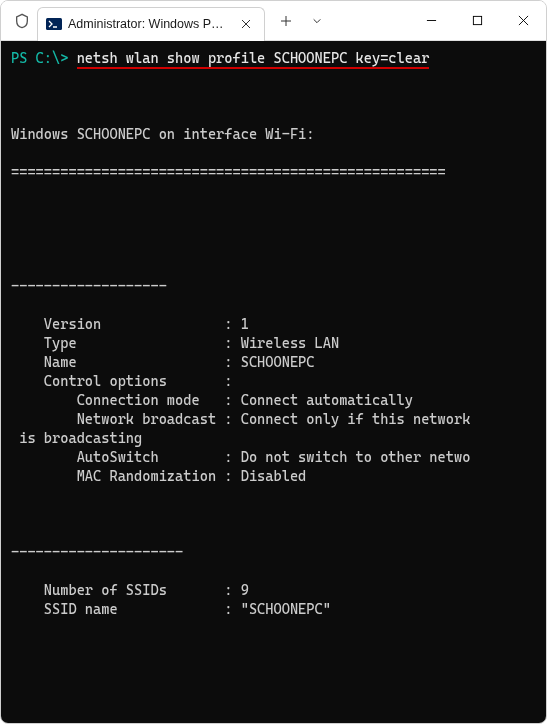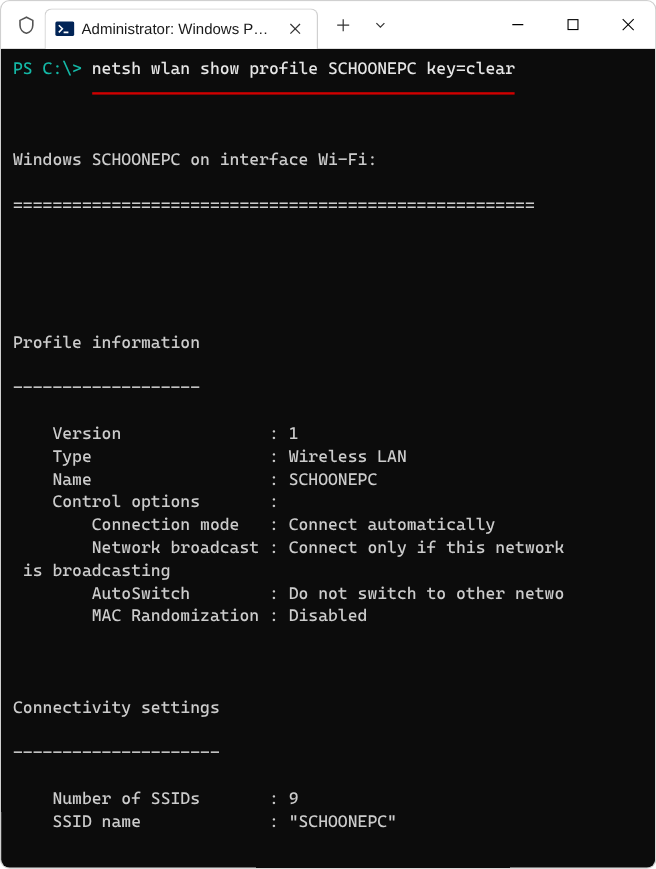--- a/index.html
+++ b/index.html
@@ -95,21 +95,21 @@
       white-space: pre;
       position: relative;
     }
     .terminal::-webkit-scrollbar { width: 14px; }
     .terminal::-webkit-scrollbar-track { background: #0c0c0c; }
     .terminal::-webkit-scrollbar-thumb { background: #9a9a9a; border-radius: 7px; border: 3px solid #0c0c0c; }
     .prompt { color: #14b8a6; }
     .cmd {
       color: #e6e6e6;
       border-bottom: 2px solid #d00000;
-      padding-bottom: 11px;
+      padding-bottom: 1px;
     }
     .line { display: block; }
   </style>
 </head>
 <body>
 
 <div class="titlebar">
   <span class="shield-icon">
     <svg viewBox="0 0 24 24" width="16" height="16" fill="none" stroke="#555" stroke-width="2">
       <path d="M12 2 L4 6 v6 c0 5 3.5 9 8 10 4.5-1 8-5 8-10 V6 L12 2z"></path>
@@ -161,24 +161,22 @@
     </div>
   </div>
 </div>
 
 <div class="terminal"><span class="line"><span class="prompt">PS C:\&gt; </span><span class="cmd">netsh wlan show profile SCHOONEPC key=clear</span></span>
 <span class="line"> </span>
 <span class="line">Windows SCHOONEPC on interface Wi-Fi:</span>
 <span class="line">=====================================================</span>
 <span class="line"> </span>
 <span class="line"> </span>
-<span class="line">Profile information</span>
 <span class="line">-------------------</span>
 <span id="sec-profile"><span class="line">    Version               : 1</span><span class="line">    Type                  : Wireless LAN</span><span class="line">    Name                  : SCHOONEPC</span><span class="line">    Control options       :</span><span class="line">        Connection mode   : Connect automatically</span><span class="line">        Network broadcast : Connect only if this network</span><span class="line"> is broadcasting</span><span class="line">        AutoSwitch        : Do not switch to other netwo</span><span class="line">        MAC Randomization : Disabled</span></span>
 <span class="line"> </span>
-<span class="line">Connectivity settings</span>
 <span class="line">---------------------</span>
 <span id="sec-conn"><span class="line">    Number of SSIDs       : 9</span><span class="line">    SSID name             : "SCHOONEPC"</span></span>
 
 
 
 
 </div>
 
 </body></html>

